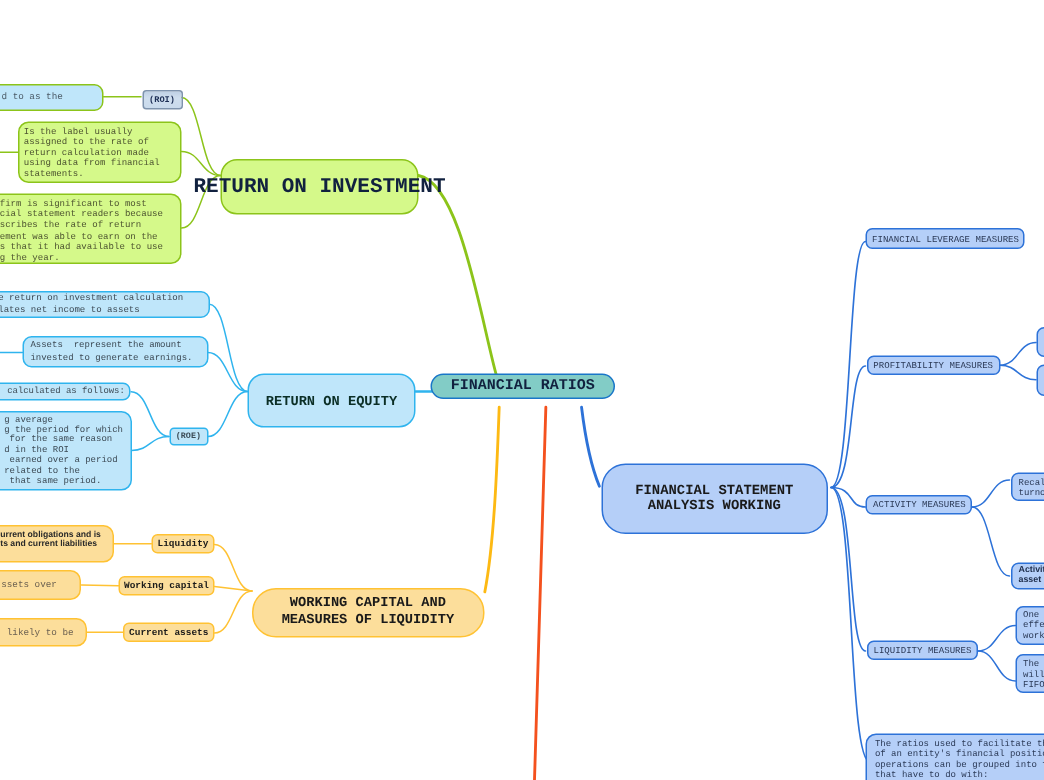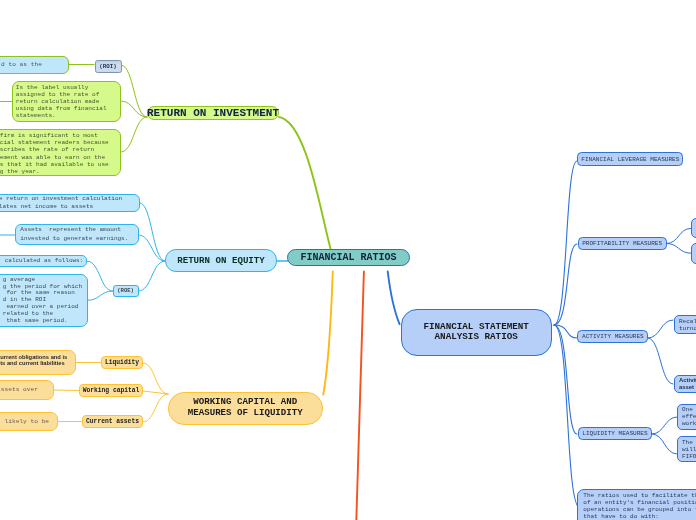--- a/index.html
+++ b/index.html
@@ -44,24 +44,24 @@
     <path d="M554,325 C570,325 565,434 577,434" fill="none" stroke="#2d72d8" stroke-width="1.1" stroke-linecap="round"></path>
     <path d="M554,325 C570,325 565,508 580,508" fill="none" stroke="#2d72d8" stroke-width="1.1" stroke-linecap="round"></path>
     <path d="M666.6,243.5 C678.7,243.5 678.7,228.4 690.7,228.4" fill="none" stroke="#2d72d8" stroke-width="1.0" stroke-linecap="round"></path>
     <path d="M666.6,243.5 C678.7,243.5 678.7,253.2 690.7,253.2" fill="none" stroke="#2d72d8" stroke-width="1.0" stroke-linecap="round"></path>
     <path d="M648.0,338.0 C660.5,338.0 660.5,320.0 673.0,320.0" fill="none" stroke="#2d72d8" stroke-width="1.0" stroke-linecap="round"></path>
     <path d="M648.0,338.0 C660.5,338.0 660.5,384.0 673.0,384.0" fill="none" stroke="#2d72d8" stroke-width="1.0" stroke-linecap="round"></path>
     <path d="M652.0,434.0 C664.5,434.0 664.5,417.0 677.0,417.0" fill="none" stroke="#2d72d8" stroke-width="1.0" stroke-linecap="round"></path>
     <path d="M652.0,434.0 C664.5,434.0 664.5,454.0 677.0,454.0" fill="none" stroke="#2d72d8" stroke-width="1.0" stroke-linecap="round"></path>
   </svg>
   <div class="node" style="left:287px;top:249px;width:123px;height:17px;background:#82ccc6;border:1.7px solid #1976c8;border-radius:12px;font-size:10.0px;color:#11213f;font-weight:bold;"><span><span>FINANCIAL RATIOS</span></span></div>
-  <div class="node" style="left:147px;top:106px;width:132px;height:14px;background:#d5f98a;border:1.9px solid #8cc41a;border-radius:11px;font-size:11px;color:#11213f;font-weight:bold;"><span><span>RETURN ON INVESTMENT</span></span></div>
-  <div class="node" style="left:165px;top:249px;width:112px;height:23px;background:#bfe6fa;border:1.9px solid #2fb4ee;border-radius:11px;font-size:9.15px;color:#0b2f26;font-weight:bold;"><span><span>RETURN ON EQUITY</span></span></div>
+  <div class="node" style="left:147px;top:106px;width:132px;height:37px;background:#d5f98a;border:1.9px solid #8cc41a;border-radius:11px;font-size:14px;color:#11213f;font-weight:bold;"><span><span>RETURN ON INVESTMENT</span></span></div>
+  <div class="node" style="left:165px;top:249px;width:112px;height:36px;background:#bfe6fa;border:1.9px solid #2fb4ee;border-radius:11px;font-size:9.15px;color:#0b2f26;font-weight:bold;"><span><span>RETURN ON EQUITY</span></span></div>
   <div class="node" style="left:168px;top:378px;width:154.5px;height:32.5px;background:#fcde9b;border:1.9px solid #ffc233;border-radius:16px;font-size:9.15px;color:#1a1a1a;font-weight:bold;line-height:10.9px;margin-top:14px;"><span><span>WORKING CAPITAL AND</span><br><span>MEASURES OF LIQUIDITY</span></span></div>
-  <div class="node" style="left:400.5px;top:308.7px;width:151.4px;height:47px;background:#b5cff8;border:1.9px solid #2d72d8;border-radius:16px;font-size:9.25px;color:#1a1a1a;font-weight:bold;line-height:10.0px;"><span><span>FINANCIAL STATEMENT</span><br><span>ANALYSIS RATIOS</span></span></div>
+  <div class="node" style="left:400.5px;top:308.7px;width:151.4px;height:47px;background:#b5cff8;border:1.9px solid #2d72d8;border-radius:16px;font-size:9.25px;color:#1a1a1a;font-weight:bold;line-height:10.0px;"><span><span>FINANCIAL STATEMENT</span><br><span>ANALYSIS WORKING</span></span></div>
   <div class="node" style="left:94.5px;top:59.6px;width:27px;height:13.3px;background:linear-gradient(180deg,#bed0e4 0%,#cfdeee 40%,#c9daec 100%);border:1.3px solid #7e93ad;border-radius:2.5px;font-size:5.8px;color:#1c2e55;font-weight:bold;"><span><span>(ROI)</span></span></div>
   <div class="node" style="left:-60px;top:56px;width:129px;height:18px;background:#bfe6fa;border:1.2px solid #8cc41a;border-radius:6px;font-size:6.2px;color:#4a5a66;font-weight:normal;line-height:18px;justify-content:flex-start;text-align:left;padding-left:60px;"><span>d to as the</span></div>
   <div class="node" style="left:11.8px;top:81px;width:109.4px;height:41.4px;background:#d5f98a;border:1.2px solid #8cc41a;border-radius:7px;font-size:6.05px;color:#4d5430;font-weight:normal;line-height:7.0px;justify-content:flex-start;text-align:left;padding-left:3.0px;"><span>Is the label usually
 assigned to the rate of
 return calculation made
 using data from financial
 statements.</span></div>
   <div class="node" style="left:-8px;top:128.5px;width:129px;height:47.3px;background:#d5f98a;border:1.2px solid #8cc41a;border-radius:7px;font-size:6.05px;color:#4d5430;font-weight:normal;line-height:7.28px;justify-content:flex-start;text-align:left;padding-left:6.8px;padding-top:3px;"><span>firm is significant to most
 cial statement readers because
 scribes the rate of return

